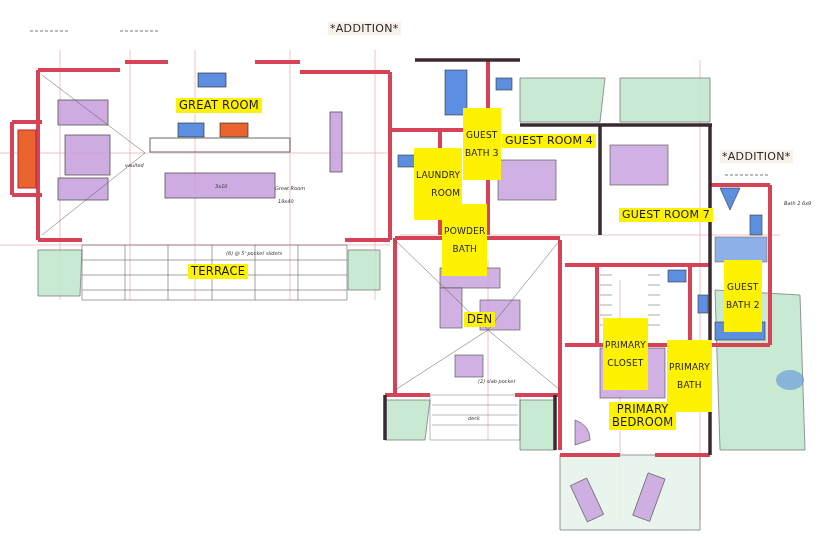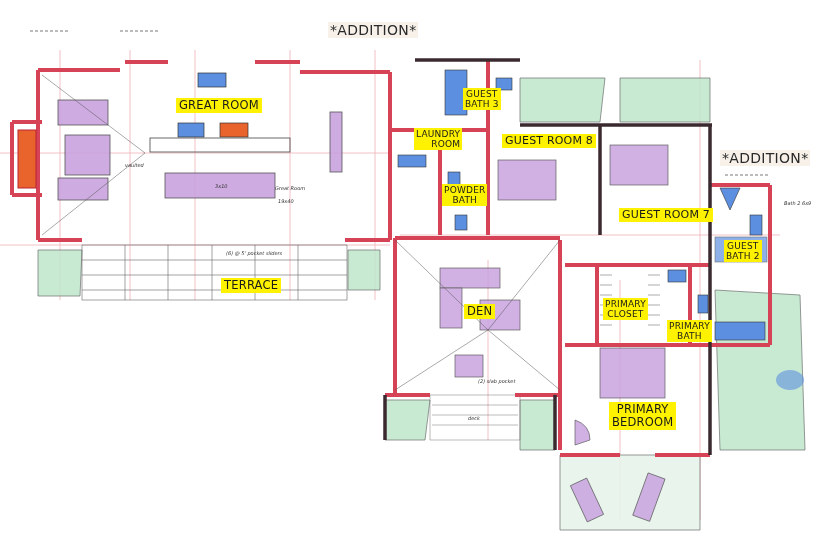--- a/index.html
+++ b/index.html
@@ -10,26 +10,26 @@
     background: #fff200;
     color: #1a1a1a;
     font-family: "DejaVu Sans", sans-serif;
     font-size: 11px;
     line-height: 12px;
     padding: 1px 3px;
     text-align: center;
     white-space: pre-line;
     letter-spacing: 0.2px;
   }
-  .lbl.small { font-size: 9px; line-height: 10px; padding: 1px 2px; }
+  .lbl.small { font-size: 9px; line-height: 18px; padding: 18px 2px; margin-top: 20px; }
   .lbl.big { font-size: 11.5px; line-height: 13px; }
   .addition {
     position: absolute;
     font-family: "DejaVu Sans", sans-serif;
-    font-size: 14px;
+    font-size: 11px;
     color: #2a2a2a;
     background: #f7f1ea;
     padding: 0 2px;
     letter-spacing: 0.3px;
   }
   .note { position: absolute; font-family: "DejaVu Sans", sans-serif; font-size: 5px; color: #333; font-style: italic; }
 </style>
 </head>
 <body>
 
@@ -198,30 +198,30 @@
 <div class="note" style="left:226px; top:250px;">(6) @ 5' pocket sliders</div>
 <div class="note" style="left:275px; top:185px;">Great Room</div>
 <div class="note" style="left:278px; top:198px;">19x40</div>
 <div class="note" style="left:784px; top:200px;">Bath 2 6x9</div>
 <div class="note" style="left:478px; top:378px;">(2) slab pocket</div>
 <div class="note" style="left:468px; top:415px;">deck</div>
 <div class="note" style="left:125px; top:162px;">vaulted</div>
 <div class="note" style="left:215px; top:183px;">3x10</div>
 
 <div class="lbl big" style="left:176px; top:98px;">GREAT ROOM</div>
-<div class="lbl big" style="left:188px; top:278px;margin-left:33px;">TERRACE</div>
+<div class="lbl big" style="left:188px; top:264px;">TERRACE</div>
 <div class="lbl small" style="left:463px; top:88px;">GUEST
 BATH 3</div>
 <div class="lbl small" style="left:414px; top:128px;text-align:right;">LAUNDRY
 ROOM</div>
-<div class="lbl" style="left:502px; top:134px;">GUEST ROOM 8</div>
+<div class="lbl" style="left:502px; top:134px;">GUEST ROOM 4</div>
 <div class="lbl small" style="left:442px; top:184px;">POWDER
 BATH</div>
 <div class="lbl" style="left:619px; top:208px;">GUEST ROOM 7</div>
 <div class="lbl small" style="left:724px; top:240px;">GUEST
 BATH 2</div>
-<div class="lbl big" style="left:464px; top:304px;">DEN</div>
+<div class="lbl big" style="left:464px; top:312px;">DEN</div>
 <div class="lbl small" style="left:603px; top:298px;">PRIMARY
 CLOSET</div>
 <div class="lbl small" style="left:667px; top:320px;">PRIMARY
 BATH</div>
 <div class="lbl big" style="left:609px; top:402px;">PRIMARY
 BEDROOM</div>
 
 </body></html>

